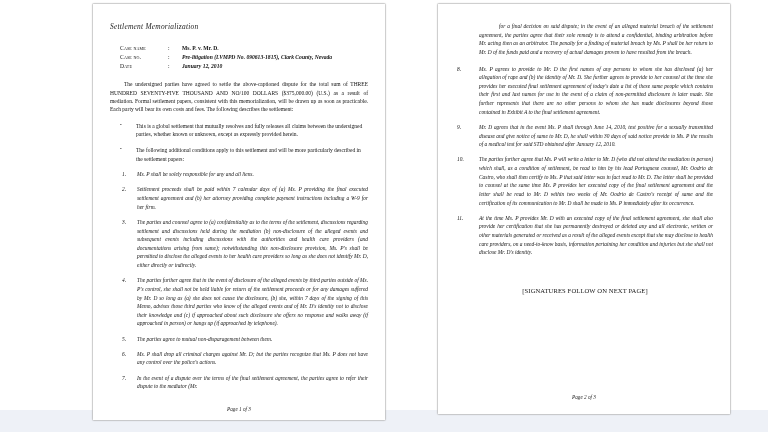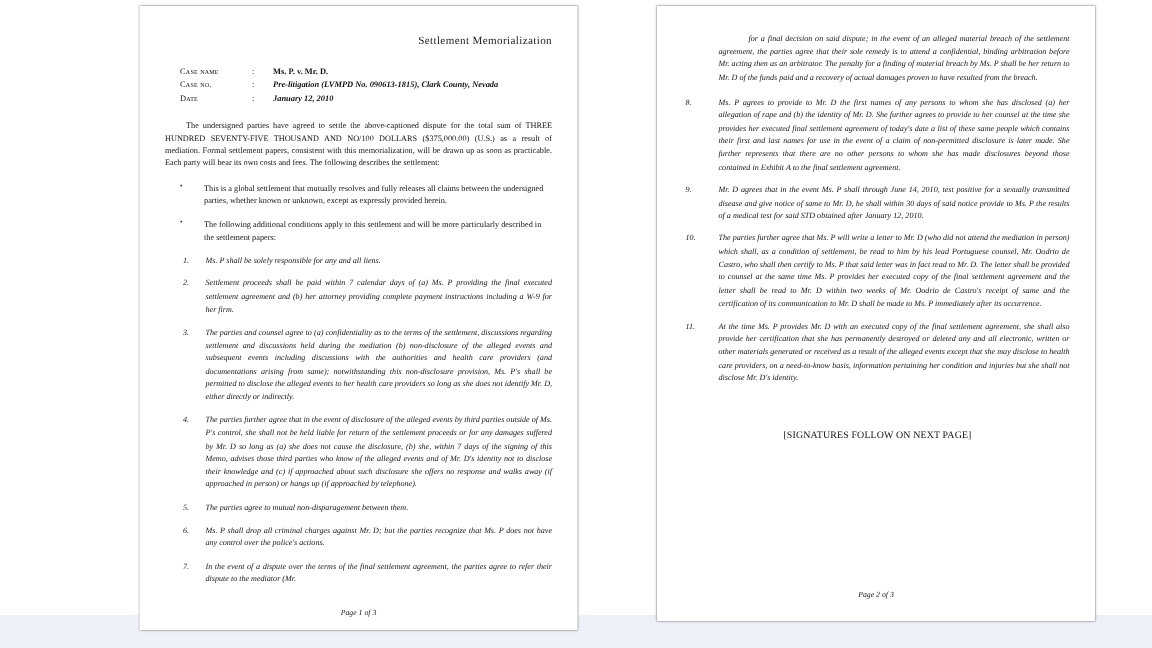--- a/index.html
+++ b/index.html
@@ -41,21 +41,22 @@
     width: 292px; height: 416px;
     padding: 12px 17px 8px 17px;
   }
   #page-right {
     left: 438px; top: 4px;
     width: 292px; height: 410px;
     padding: 18px 17px 8px 19px;
   }
 
   .doc-title {
-    text-align: right;
+    text-align: left;
+    font-style: italic;
     font-size: 7.4px;
     letter-spacing: 0.25px;
     color: #1a1a1a;
     margin: 6px 0 13px 0;
   }
 
   .caption {
     margin: 0 0 9px 10px;
     font-size: 5.6px;
     line-height: 1.62;

